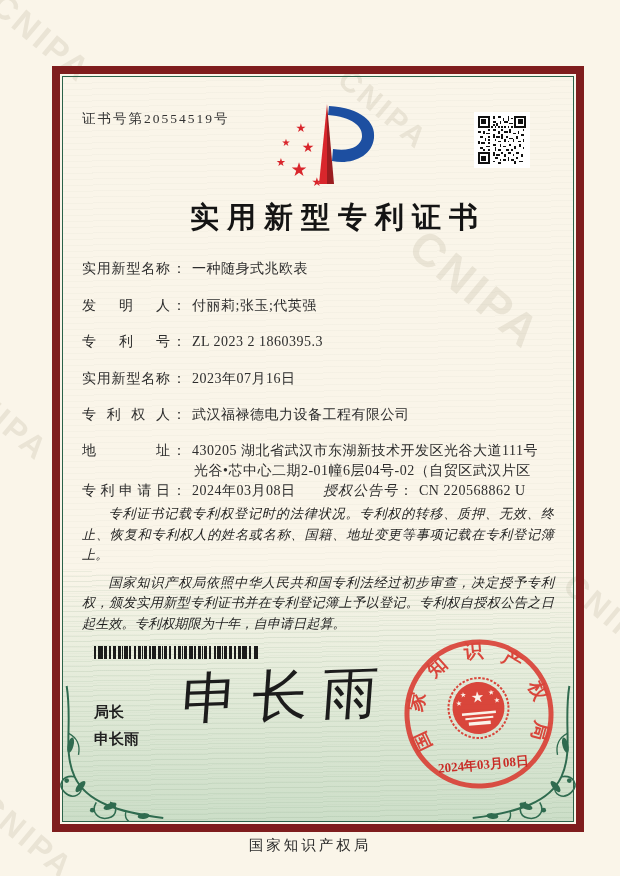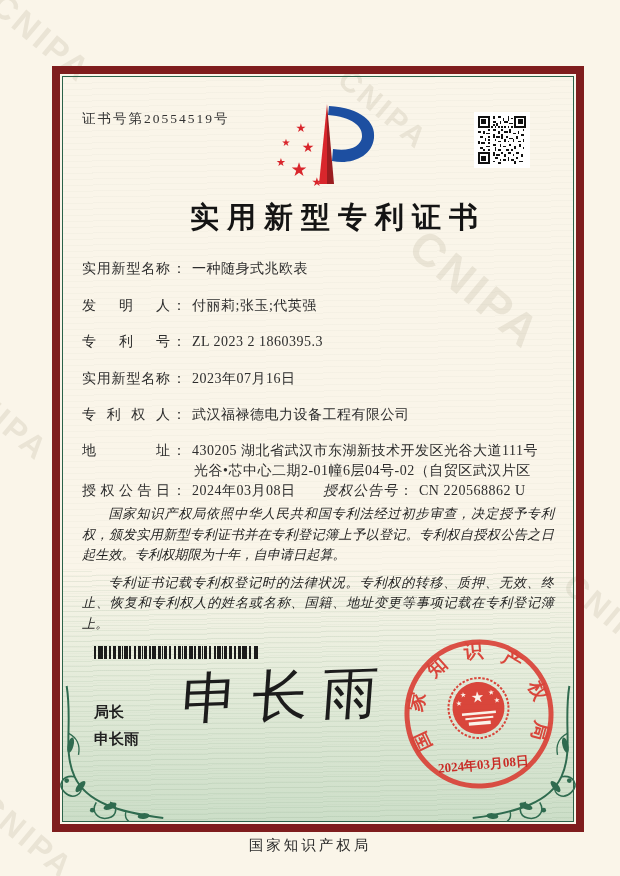--- a/index.html
+++ b/index.html
@@ -173,30 +173,30 @@
         <span class="flabel">实用新型名称</span><span class="fcolon">：</span><span class="fvalue">2023年07月16日</span>
       </div>
       <div class="frow" style="top:146px;">
         <span class="flabel">专利权人</span><span class="fcolon">：</span><span class="fvalue">武汉福禄德电力设备工程有限公司</span>
       </div>
       <div class="frow" style="top:182px;">
         <span class="flabel">地址</span><span class="fcolon">：</span><span class="fvalue">430205 湖北省武汉市东湖新技术开发区光谷大道111号</span>
         <span class="addr2 fvalue">光谷•芯中心二期2-01幢6层04号-02（自贸区武汉片区</span>
       </div>
       <div class="frow" style="top:222px;">
-        <span class="flabel">授权公告日</span><span class="fcolon">：</span><span class="fvalue">2024年03月08日</span>
+        <span class="flabel">专利申请日</span><span class="fcolon">：</span><span class="fvalue">2024年03月08日</span>
         <span class="grant-no">
           <span class="flabel">授权公告号</span><span class="fcolon">：</span><span class="fvalue">CN 220568862 U</span>
         </span>
       </div>
     </div>
 
     <div class="paras">
+      <p>专利证书记载专利权登记时的法律状况。专利权的转移、质押、无效、终止、恢复和专利权人的姓名或名称、国籍、地址变更等事项记载在专利登记簿上。</p>
       <p>国家知识产权局依照中华人民共和国专利法经过初步审查，决定授予专利权，颁发实用新型专利证书并在专利登记簿上予以登记。专利权自授权公告之日起生效。专利权期限为十年，自申请日起算。</p>
-      <p>专利证书记载专利权登记时的法律状况。专利权的转移、质押、无效、终止、恢复和专利权人的姓名或名称、国籍、地址变更等事项记载在专利登记簿上。</p>
     </div>
 
     <div class="barcode"></div>
 
     <div class="director">
       <div>局长</div>
       <div>申长雨</div>
     </div>
     <div class="signature">申长雨</div>
 

